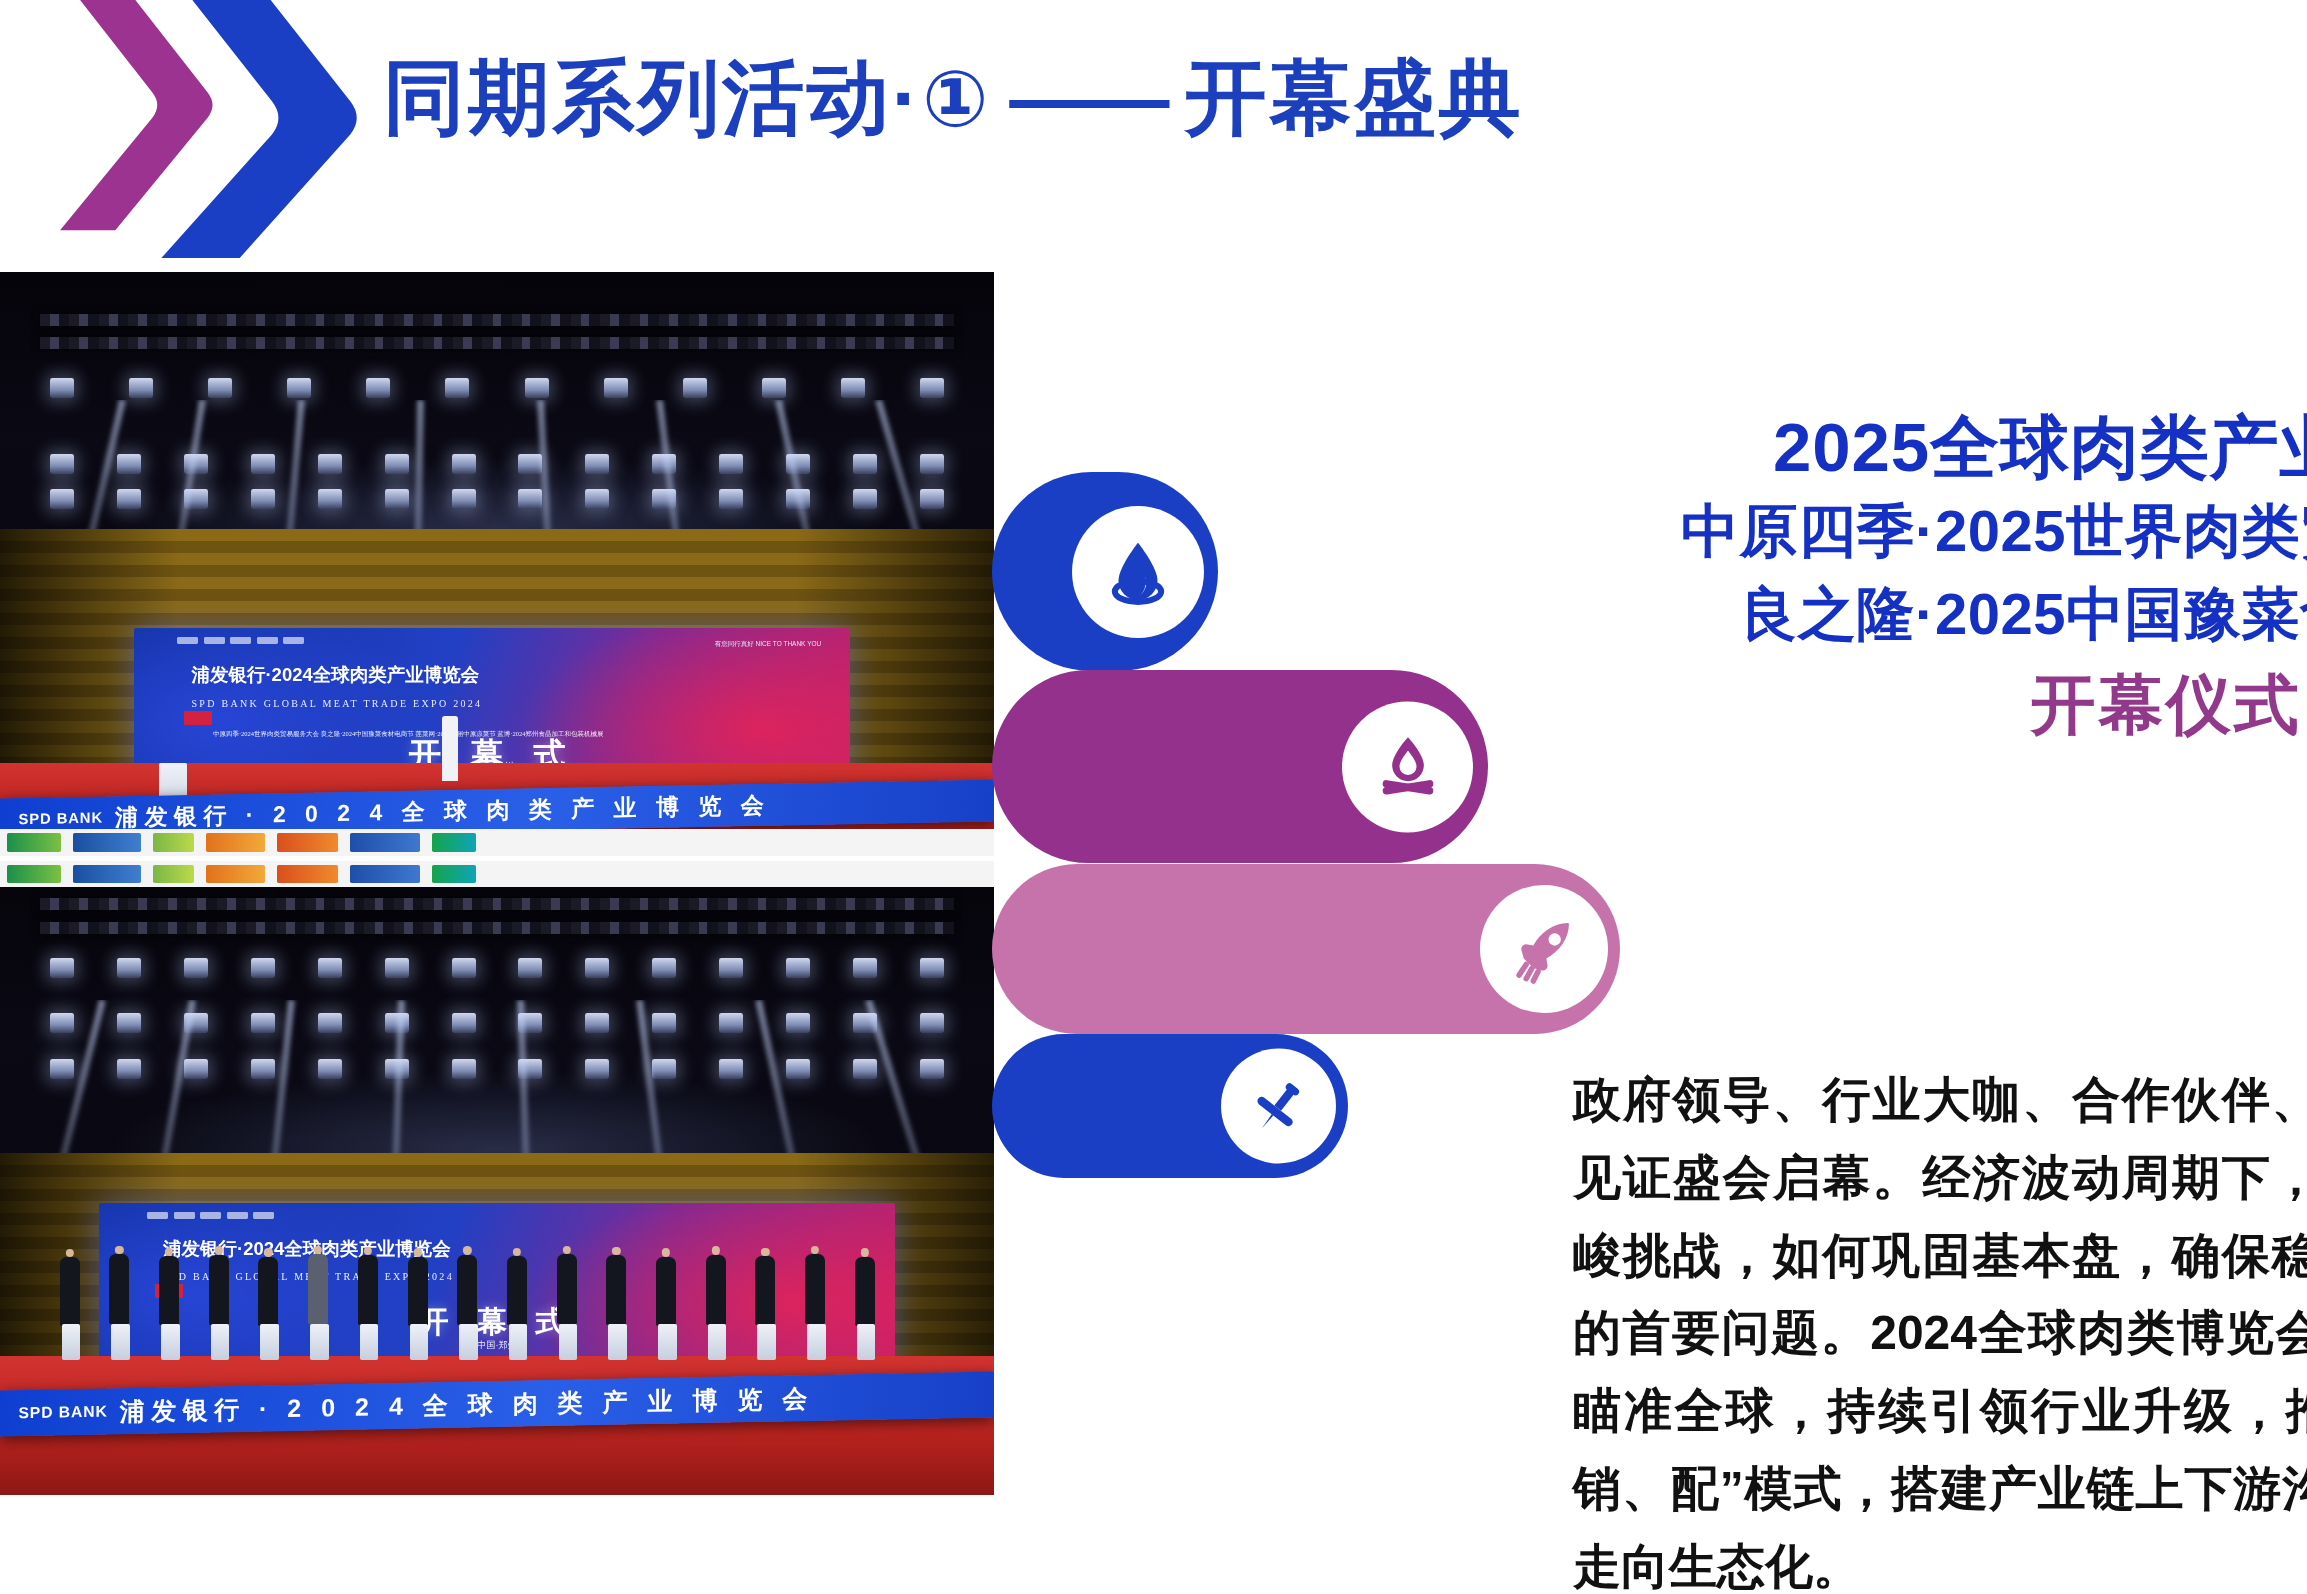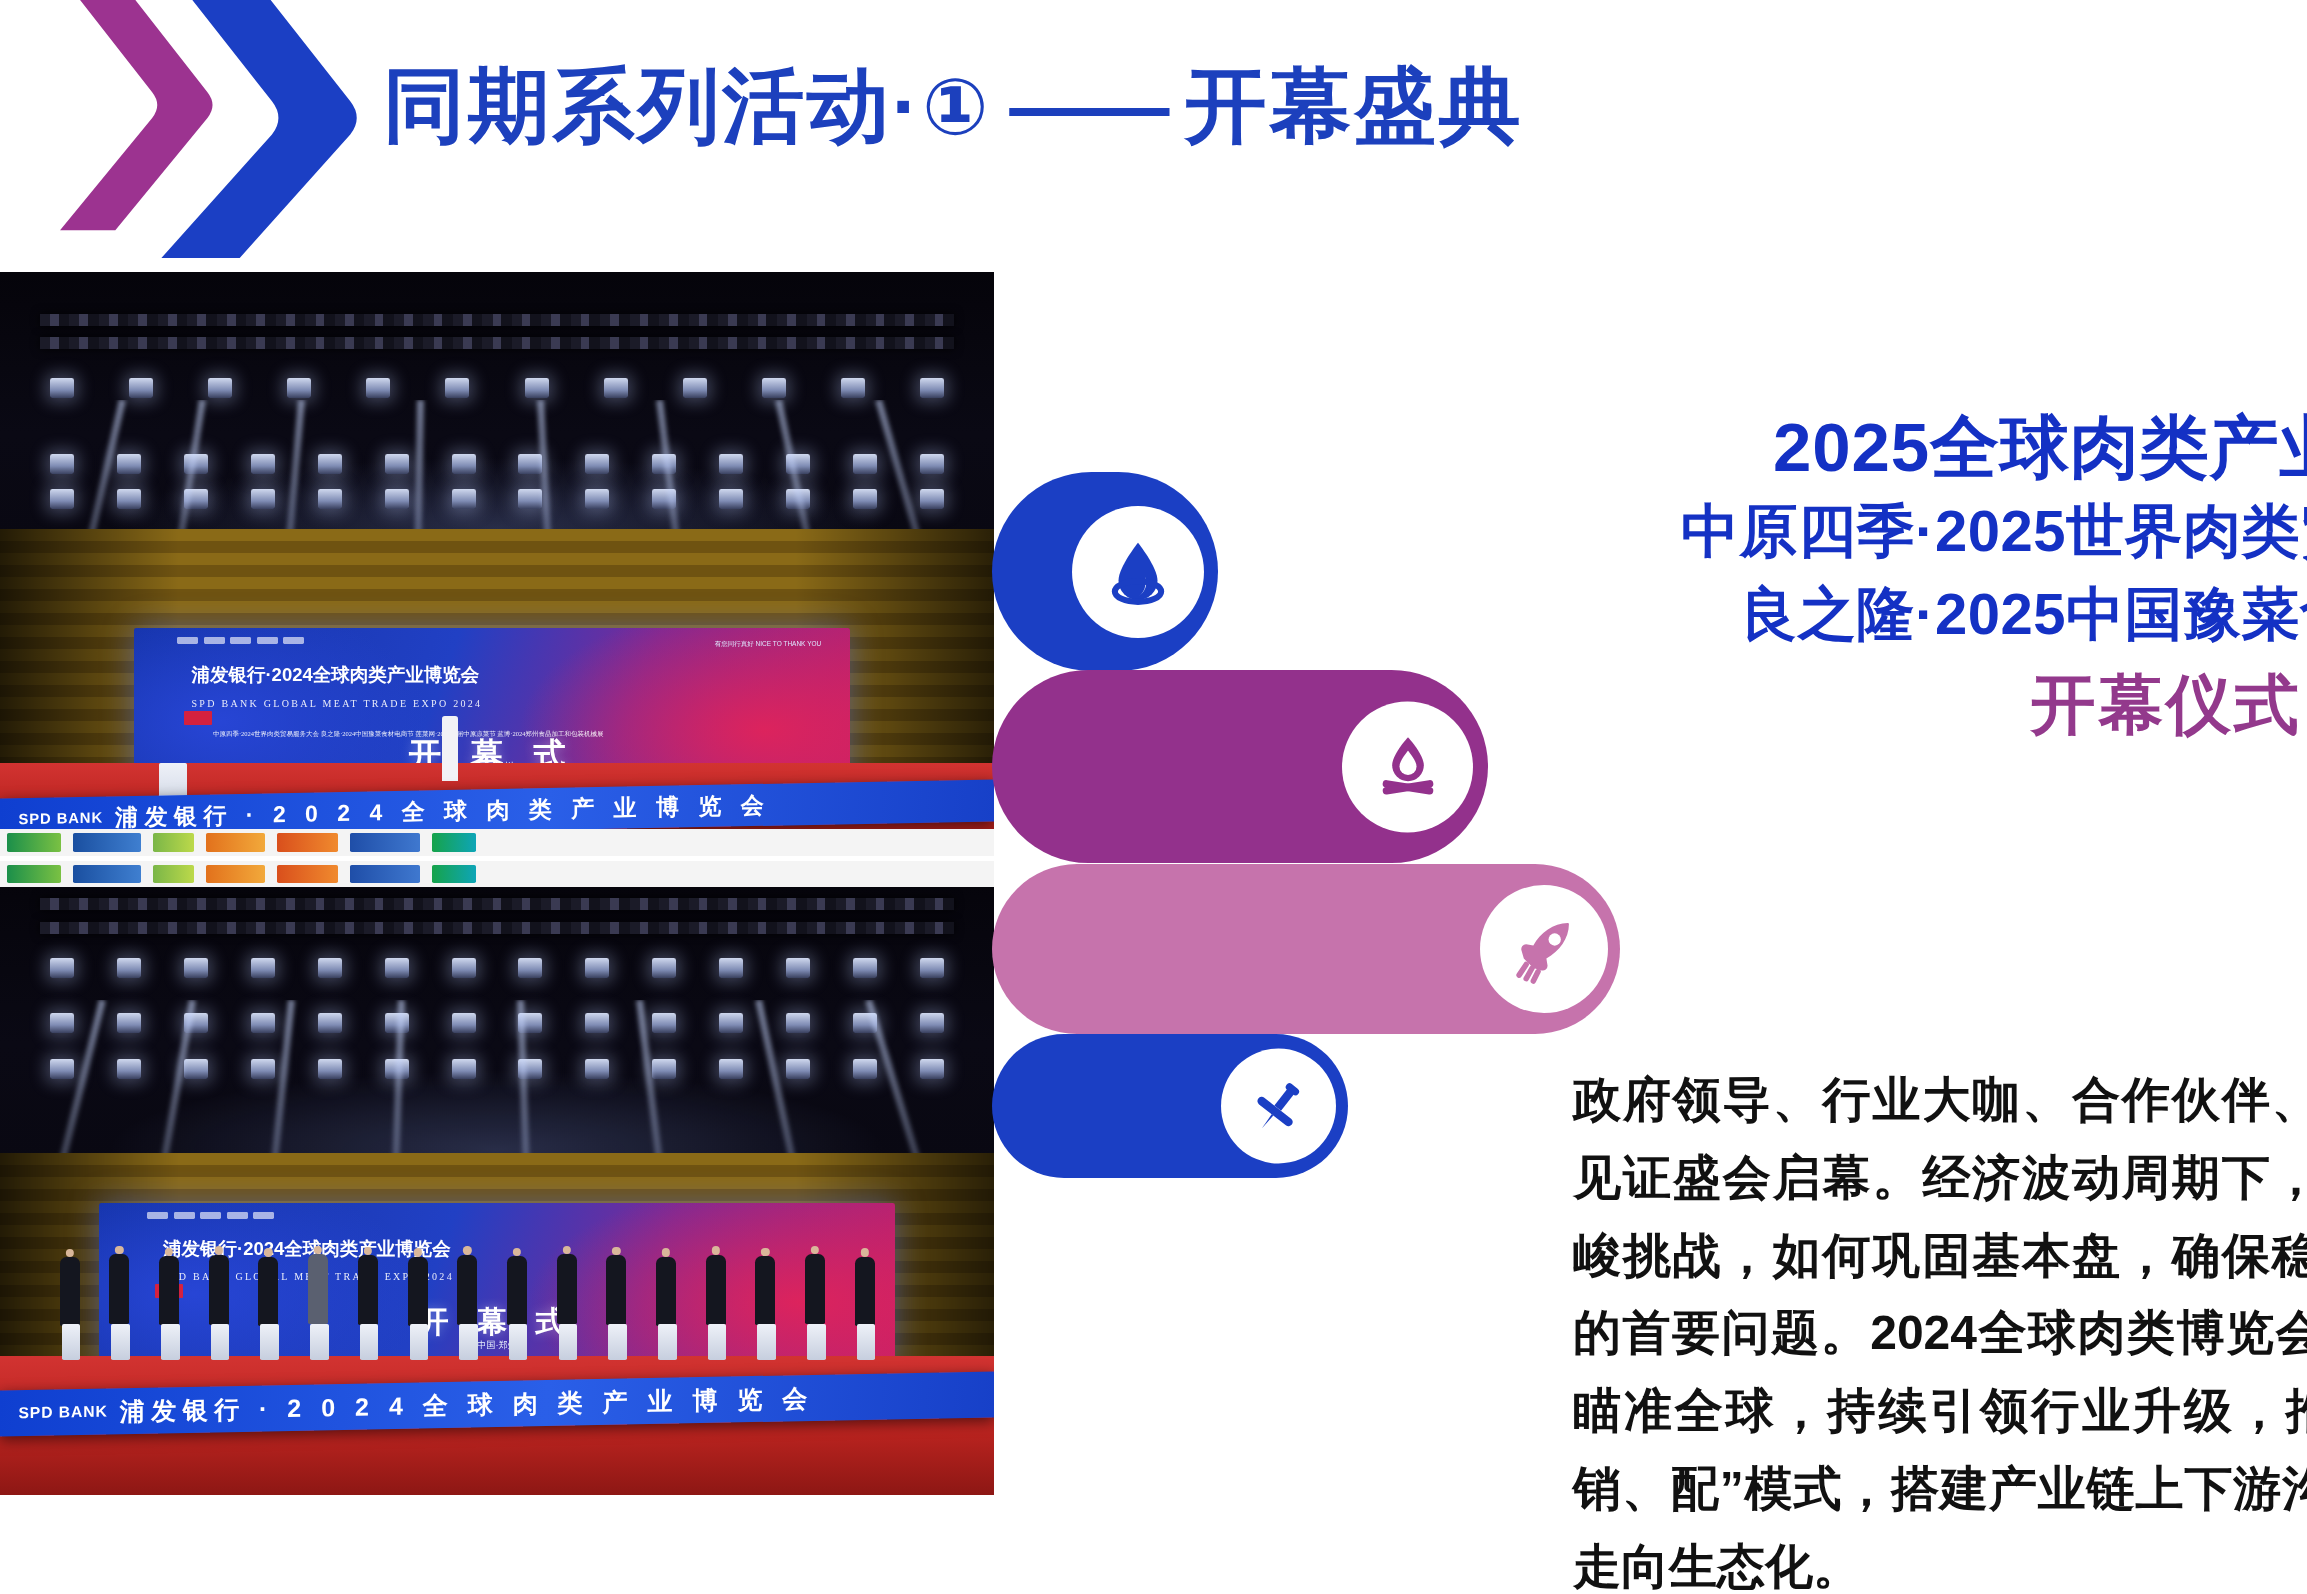--- a/index.html
+++ b/index.html
@@ -10,21 +10,21 @@
     overflow:hidden;
   }
   #slide{ position:relative; width:2835px; height:1595px; background:#fff; }
 
   
   .logo-wrap{ position:absolute; left:55px; top:0px; width:351px; height:258px; }
   .chev{ position:absolute; top:0; left:0; }
 
   
   .header-title{
-    position:absolute; left:383px; top:65px;
+    position:absolute; left:383px; top:57px;
     font-size:82px; font-weight:bold; color:#1c40bd;
     letter-spacing:2.8px; white-space:nowrap;
     line-height:1;
   }
   .header-title .num{ font-size:78px; }
   .header-title .dash{ letter-spacing:-3.7px; font-weight:bold; }
   .header-title .gap{ display:inline-block; width:18.5px; }
 
   
   .photo{ position:absolute; left:0; overflow:hidden; background:#0b0a12; }

